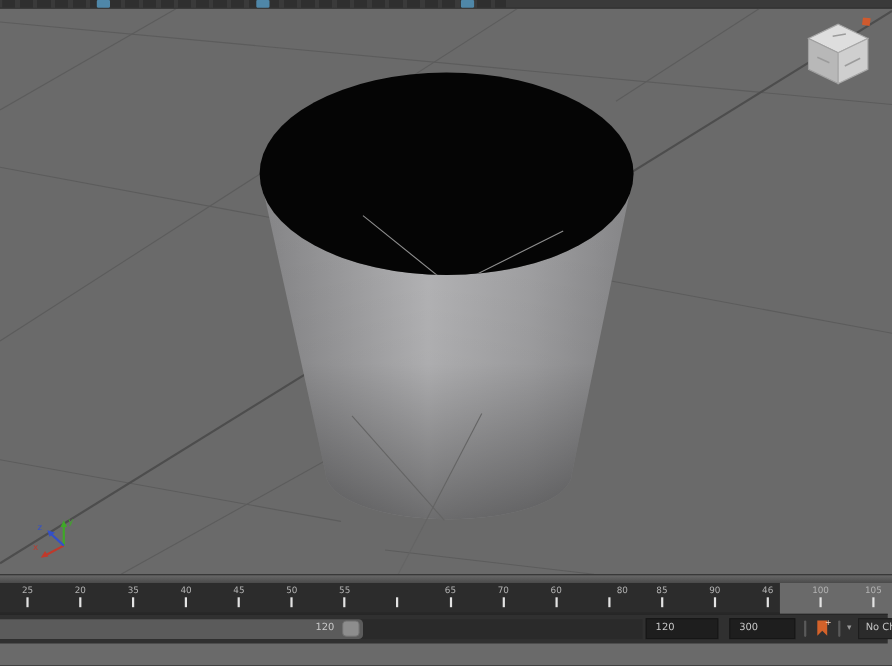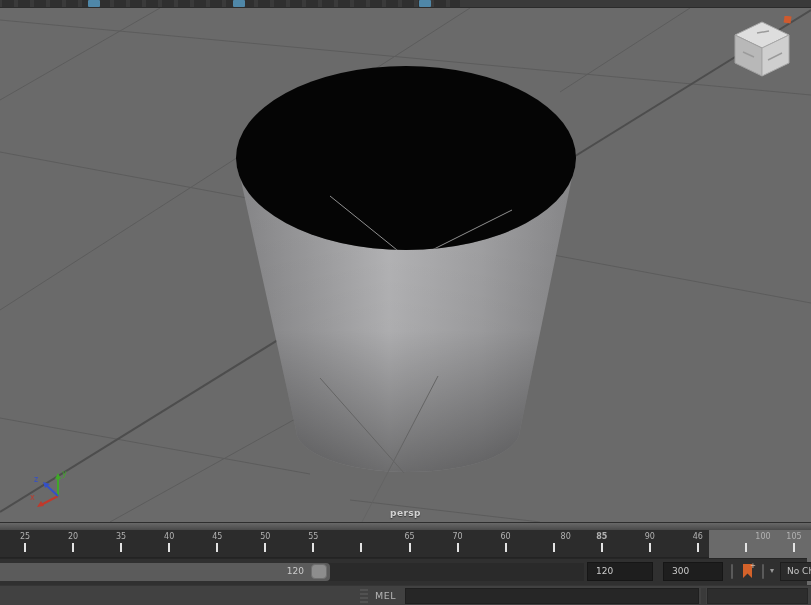--- a/index.html
+++ b/index.html
@@ -133,21 +133,20 @@
         <line x1="30" y1="30" x2="13" y2="39" stroke="#c0392b"></line>
         <polygon points="9,41 16,40 13,35" fill="#c0392b" stroke="none"></polygon>
         <line x1="30" y1="30" x2="18" y2="19" stroke="#3450c8"></line>
         <polygon points="15,16 17,22 22,18" fill="#3450c8" stroke="none"></polygon>
       </g>
       <text x="34" y="10" font-size="8" fill="#3fa828">y</text>
       <text x="2" y="34" font-size="8" fill="#c0392b">x</text>
       <text x="6" y="16" font-size="8" fill="#3450c8">z</text>
     </svg>
 
-    <div class="persp-label">persp</div>
   </div>
 
   <div class="frame-bar"></div>
 
   <div class="timeline">
     <div id="ruler" style="position:absolute;inset:0;">
         <div class="tick-label" style="left: 25px;">25</div>
         <div class="tick-mark" style="left: 25px;"></div>
         <div class="tick-label" style="left: 73.0625px;">20</div>
         <div class="tick-mark" style="left: 73.0625px;"></div>
@@ -164,27 +163,27 @@
         <div class="tick-label" style="left: 361.438px; margin-top: 31px;">60</div>
         <div class="tick-mark" style="left: 361.438px;"></div>
         <div class="tick-label" style="left: 409.5px;">65</div>
         <div class="tick-mark" style="left: 409.5px;"></div>
         <div class="tick-label" style="left: 457.562px;">70</div>
         <div class="tick-mark" style="left: 457.562px;"></div>
         <div class="tick-label" style="left: 505.625px;">60</div>
         <div class="tick-mark" style="left: 505.625px;"></div>
         <div class="tick-label" style="left: 553.688px; padding-left: 24px;">80</div>
         <div class="tick-mark" style="left: 553.688px;"></div>
-        <div class="tick-label" style="left: 601.75px; font-weight: bold;">85</div>
+        <div class="tick-label" style="left: 601.75px;">85</div>
         <div class="tick-mark" style="left: 601.75px;"></div>
         <div class="tick-label" style="left: 649.812px;">90</div>
         <div class="tick-mark" style="left: 649.812px;"></div>
         <div class="tick-label" style="left: 697.875px;">46</div>
         <div class="tick-mark" style="left: 697.875px;"></div>
-        <div class="tick-label" style="left: 745.938px; margin-left: 17px;">100</div>
+        <div class="tick-label" style="left: 745.938px;">100</div>
         <div class="tick-mark" style="left: 745.938px;"></div>
         <div class="tick-label" style="left: 794px;">105</div>
         <div class="tick-mark" style="left: 794px;"></div>
       </div>
   </div>
 
   <div class="range-row">
     <div class="range-track"></div>
     <div class="range-bar">
       <span class="range-end-label">120</span>
@@ -195,21 +194,14 @@
     <div class="vsep" style="left:731px;"></div>
     <svg class="key-btn" style="left:739px;" viewBox="0 0 18 19">
       <path d="M4,2 h9 v14 l-4.5,-4.5 L4,16 Z" fill="#d4622a"></path>
       <text x="11" y="6" font-size="7" fill="#ffd9c0">+</text>
     </svg>
     <div class="vsep" style="left:762px;"></div>
     <div class="chev" style="left:770px;">▾</div>
     <div class="charset-field">No Cha</div>
   </div>
 
-  <div class="command-bar">
-    <div class="grip"></div>
-    <div class="mel-label">MEL</div>
-    <div class="cmd-input"></div>
-    <div class="cmd-divider"></div>
-    <div class="cmd-output"></div>
-  </div>
 
 </div>
 
 </body></html>

